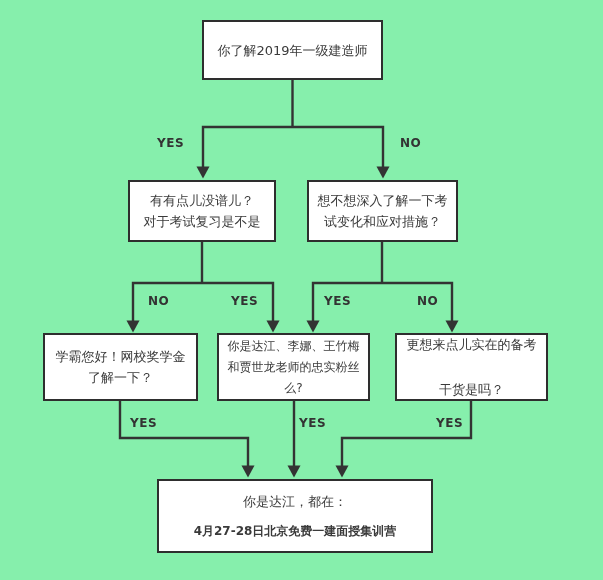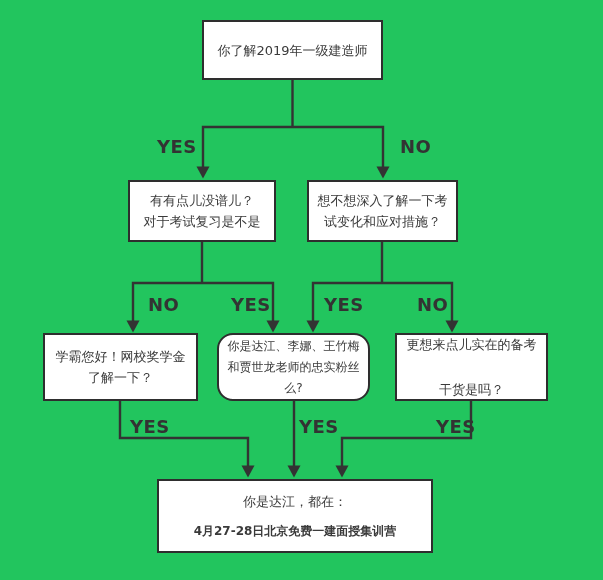--- a/index.html
+++ b/index.html
@@ -5,21 +5,21 @@
   html, body {
     margin: 0;
     padding: 0;
     background: #ffffff;
     font-family: "DejaVu Sans", "Liberation Sans", sans-serif;
   }
   .canvas {
     position: relative;
     width: 603px;
     height: 580px;
-    background: #22c55e;
+    background: #86efac;
     overflow: hidden;
   }
   .connectors {
     position: absolute;
     left: 0; top: 0;
     width: 603px; height: 580px;
   }
   .node {
     position: absolute;
     box-sizing: border-box;
@@ -31,29 +31,29 @@
     align-items: center;
     justify-content: center;
     text-align: center;
     font-size: 13px;
     line-height: 21px;
   }
   .node-start       { left: 202px; top: 20px;  width: 181px; height: 60px; }
   .node-review      { left: 128px; top: 180px; width: 148px; height: 62px; }
   .node-changes     { left: 307px; top: 180px; width: 151px; height: 62px; }
   .node-scholarship { left: 43px;  top: 333px; width: 155px; height: 68px; }
-  .node-fans        { left: 217px; top: 333px; width: 153px; height: 68px; font-size: 12px; border-radius: 16px; }
+  .node-fans        { left: 217px; top: 333px; width: 153px; height: 68px; font-size: 12px; }
   .node-drygoods    { left: 395px; top: 333px; width: 153px; height: 68px; gap: 24px; }
   .node-result      { left: 157px; top: 479px; width: 276px; height: 74px; }
   .node-result .result-line1 { margin-bottom: 9px; }
   .node-result .result-line2 { font-weight: 700; font-size: 12px; }
   .branch-label {
     position: absolute;
     font-weight: 700;
-    font-size: 18px;
+    font-size: 12px;
     color: #333333;
     letter-spacing: 0.5px;
   }
   .lbl-l1-yes { left: 157px; top: 136px; }
   .lbl-l1-no  { left: 400px; top: 136px; }
   .lbl-l2-no  { left: 148px; top: 294px; }
   .lbl-l2-yes { left: 231px; top: 294px; }
   .lbl-l3-yes { left: 324px; top: 294px; }
   .lbl-l3-no  { left: 417px; top: 294px; }
   .lbl-b-yes1 { left: 130px; top: 416px; }

